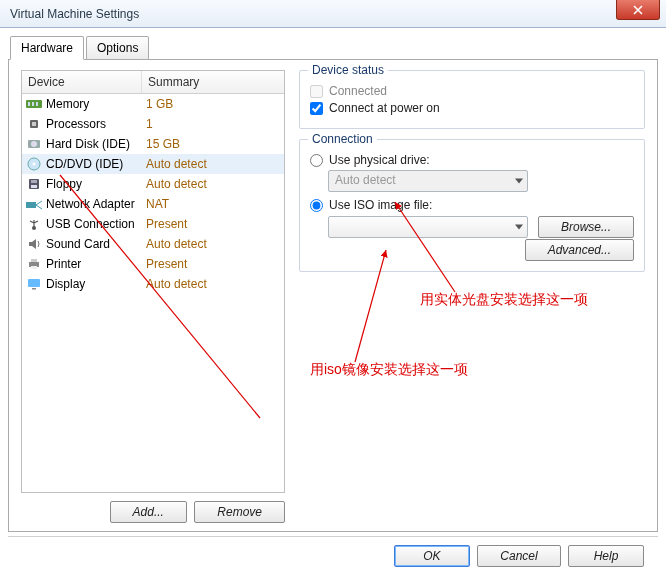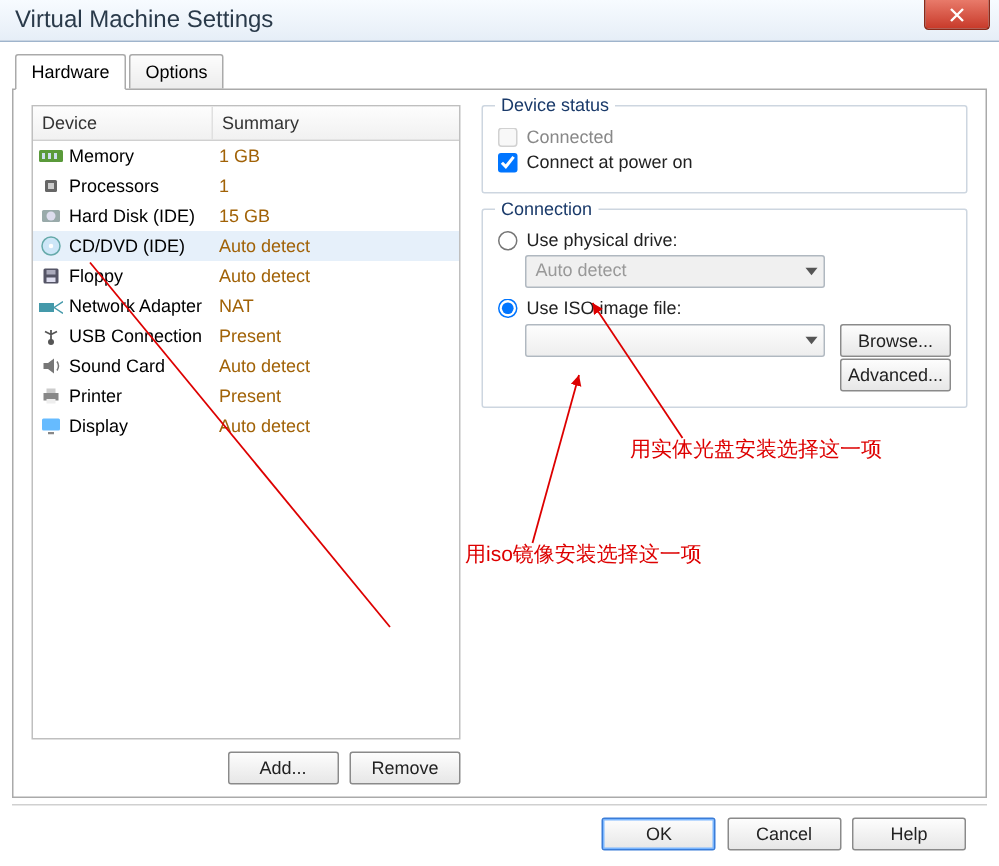--- a/index.html
+++ b/index.html
@@ -1,20 +1,20 @@
 <!DOCTYPE html>
 <html><head>
 <meta charset="utf-8">
 <style>
 * { box-sizing: border-box; margin: 0; padding: 0; font-family: "Segoe UI", Tahoma, sans-serif; font-size: 12px; }
 body { background: #fff; width: 666px; height: 577px; overflow: hidden; position: relative; }
 
 
 .titlebar { height: 28px; background: linear-gradient(#f7fbff, #e6eef7); border-bottom: 1px solid #9fb4cc; display: flex; align-items: center; padding-left: 10px; position: relative; }
-.titlebar .title { color: #2a3a4a; font-size: 16px; text-align: right; }
+.titlebar .title { color: #2a3a4a; font-size: 12px; text-align: right; }
 .titlebar .close { position: absolute; right: 6px; top: 0; width: 44px; height: 20px; background: linear-gradient(#e87a6a, #c83a2a); border: 1px solid #8a2a1a; border-top: none; border-radius: 0 0 3px 3px; display: flex; align-items: center; justify-content: center; color: #fff; font-weight: bold; }
 
 .window-body { padding: 8px 8px 10px 8px; background: #fff; height: calc(100% - 28px); display: flex; flex-direction: column; }
 
 
 .tabs { display: flex; margin-bottom: -1px; margin-left: 2px; }
 .tab { padding: 4px 10px; border: 1px solid #aaa; background: linear-gradient(#fdfdfd,#ececec); border-radius: 2px 2px 0 0; margin-right: 2px; cursor: pointer; position: relative; }
 .tab.active { background: #fff; border-bottom: 1px solid #fff; z-index: 2; }
 
 .tabpanel { flex: 1; border: 1px solid #aaa; background: #fff; padding: 10px 12px 8px 12px; display: flex; position: relative; }
@@ -26,21 +26,21 @@
 .device-head div { padding: 4px 6px; color: #333; }
 .col-dev { width: 120px; border-right: 1px solid #e0e0e0; }
 .col-sum { flex: 1; }
 .device-row { display: flex; align-items: center; padding: 2px 4px; cursor: pointer; }
 .device-row.selected { background: #e6f0fa; }
 .device-row .icon { width: 16px; height: 16px; margin-right: 4px; display: flex; align-items: center; justify-content: center; }
 .device-row .dname { width: 100px; }
 .device-row .dsum { flex: 1; color: #a16207; }
 
 .device-buttons { text-align: right; padding-top: 8px; }
-.btn { display: inline-block; min-width: 74px; padding: 3px 0; background: linear-gradient(#fdfdfd,#e7e7e7); border: 1px solid #8a8a8a; border-radius: 2px; text-align: center; cursor: pointer; margin-left: 4px; color: #222; }
+.btn { display: inline-block; min-width: 74px; padding: 3px 22px; background: linear-gradient(#fdfdfd,#e7e7e7); border: 1px solid #8a8a8a; border-radius: 2px; text-align: center; cursor: pointer; margin-left: 4px; color: #222; font-style: italic; }
 
 
 .right-pane { flex: 1; padding-left: 14px; display: flex; flex-direction: column; }
 .group { border: 1px solid #cdd6e0; border-radius: 2px; padding: 10px 10px 10px 10px; margin-bottom: 10px; position: relative; }
 .group .legend { position: absolute; top: -8px; left: 8px; background: #fff; padding: 0 4px; color: #1a3a6a; }
 .chk, .rad { display: flex; align-items: center; margin: 3px 0; color: #222; }
 .chk input, .rad input { margin-right: 6px; }
 .disabled { color: #888; }
 .combo { width: 200px; height: 22px; border: 1px solid #b0b8c0; background: linear-gradient(#fdfdfd,#eee); padding: 2px 20px 2px 6px; position: relative; border-radius: 2px; display: inline-block; color: #555; }
 .combo.disabled { background: #f0f0f0; color: #999; }

